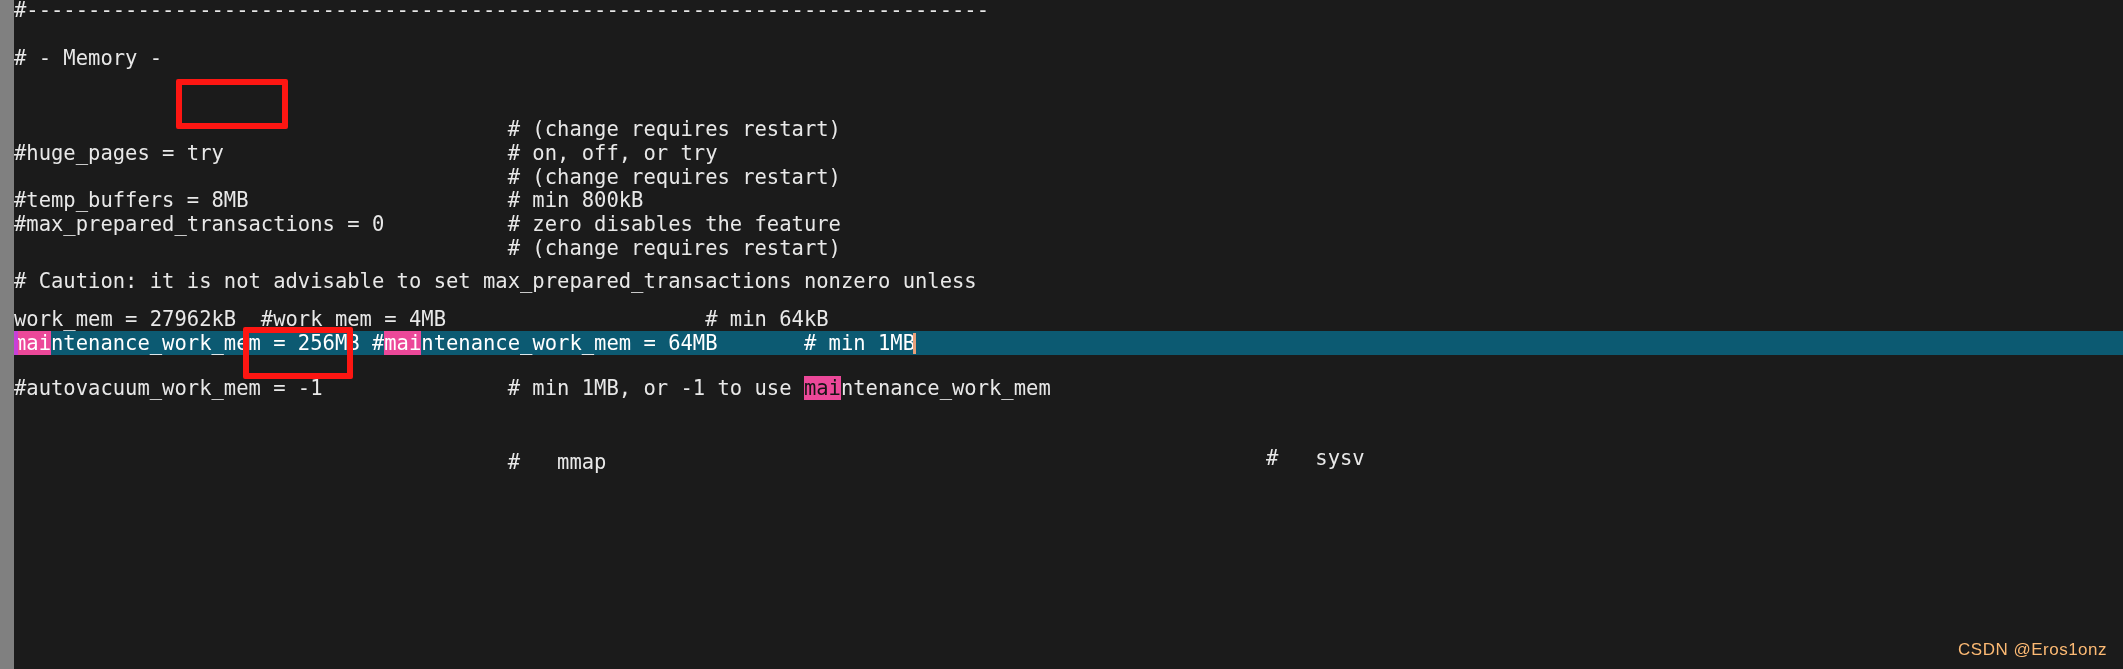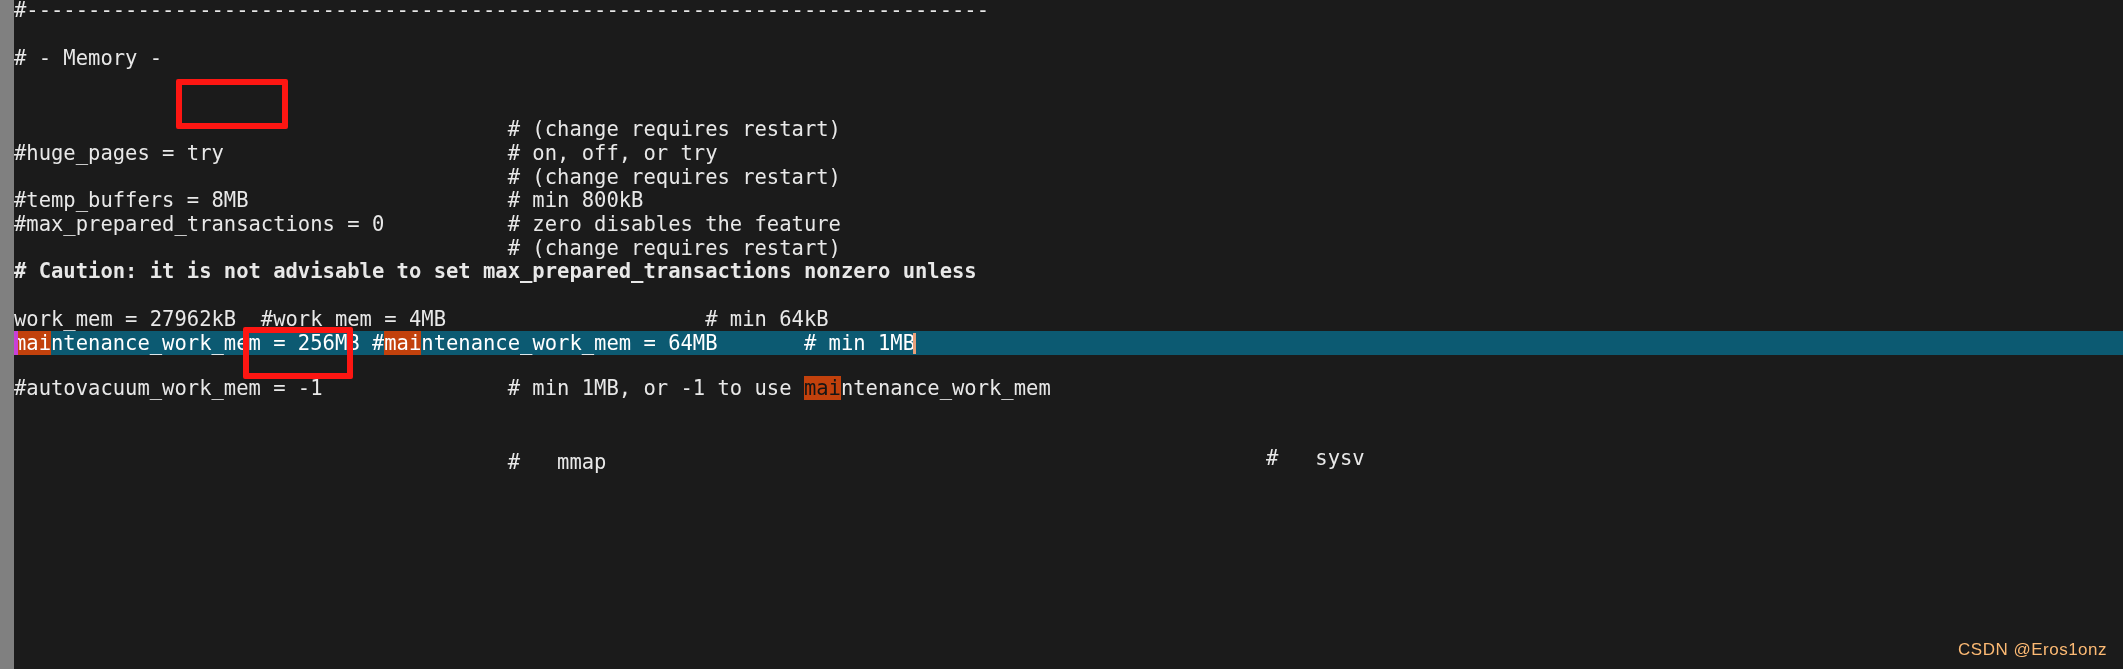--- a/index.html
+++ b/index.html
@@ -68,21 +68,21 @@
   }
   
   .code-line.current {
     background: #0c5a72;
   }
   .code-line.current .txt {
     color: #ffffff;
   }
   
   .match {
-    background: #c2410c;
+    background: #ec4899;
     color: #151515;
     margin-top: 10px;
   }
   
   .cursor-left {
     position: absolute;
     left: 0;
     top: 0;
     width: 4px;
     height: 24px;
@@ -130,21 +130,21 @@
       <div class="code-line" style="top: -2px;"><span class="txt">#------------------------------------------------------------------------------</span></div>
       <div class="code-line" style="top: 21.8px;"><span class="txt"></span></div>
       <div class="code-line" style="top: 45.6px;"><span class="txt"># - Memory -</span></div>
       <div class="code-line" style="top: 69.4px;"><span class="txt"></span></div>
       <div class="code-line" style="top: 117px;"><span class="txt">                                        # (change requires restart)</span></div>
       <div class="code-line" style="top: 140.8px;"><span class="txt">#huge_pages = try                       # on, off, or try</span></div>
       <div class="code-line" style="top: 164.6px;"><span class="txt">                                        # (change requires restart)</span></div>
       <div class="code-line" style="top: 188.4px;"><span class="txt">#temp_buffers = 8MB                     # min 800kB</span></div>
       <div class="code-line" style="top: 212.2px;"><span class="txt">#max_prepared_transactions = 0          # zero disables the feature</span></div>
       <div class="code-line" style="top: 236px;"><span class="txt">                                        # (change requires restart)</span></div>
-      <div class="code-line" style="top: 259px; font-weight: bold;"><span class="txt"># Caution: it is not advisable to set max_prepared_transactions nonzero unless</span></div>
+      <div class="code-line" style="top: 269px;"><span class="txt"># Caution: it is not advisable to set max_prepared_transactions nonzero unless</span></div>
       <div class="code-line" style="top: 307.4px;"><span class="txt">work_mem = 27962kB  #work_mem = 4MB                     # min 64kB</span></div>
       <div class="code-line current" style="top: 331.2px;"><span class="txt match">mai</span><span class="txt">ntenance_work_mem = 256MB #</span><span class="txt match">mai</span><span class="txt">ntenance_work_mem = 64MB       # min 1MB</span><div class="cursor-left"></div><div class="cursor-right" style="left: 899.36px;"></div></div>
       <div class="code-line" style="top: 376px;"><span class="txt">#autovacuum_work_mem = -1               # min 1MB, or -1 to use </span><span class="txt match">mai</span><span class="txt">ntenance_work_mem</span></div>
       <div class="code-line" style="top: 450.2px;"><span class="txt">                                        #   mmap</span></div>
       <div class="code-line" style="top: 446px; text-align: center;"><span class="txt">                                        #   sysv</span></div>
     </div>
 
   <div id="gutter">
       <div class="gutter-num" style="top: -2px;"></div>
       <div class="gutter-num" style="top: 21.8px;"></div>

